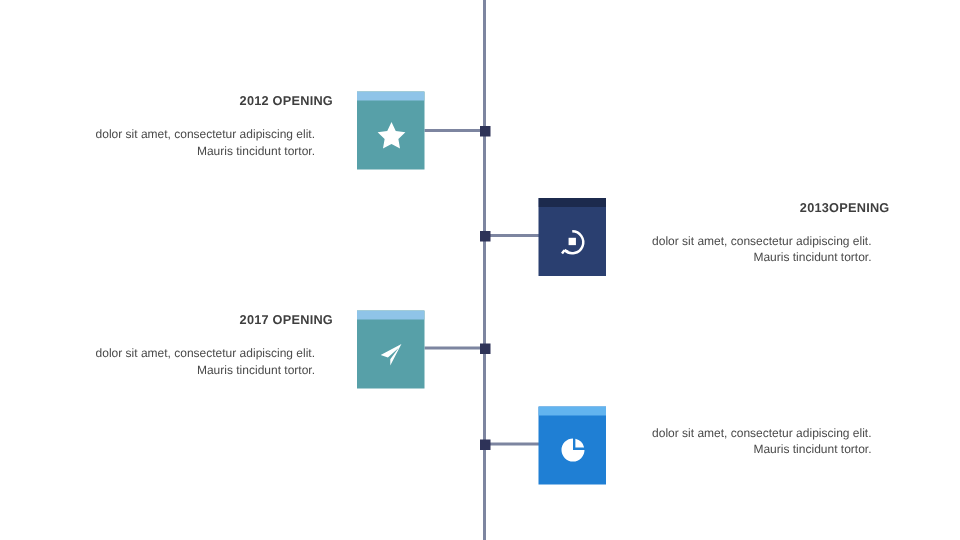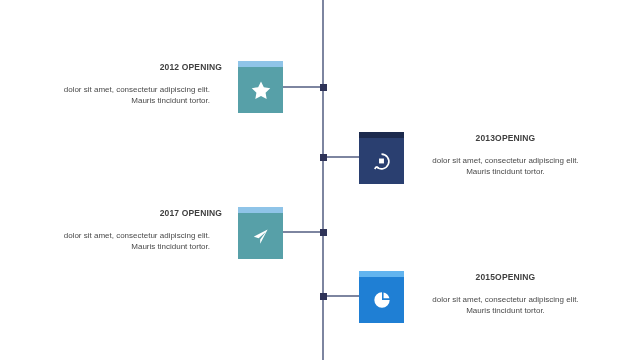--- a/index.html
+++ b/index.html
@@ -85,21 +85,21 @@
   .box-navy .cap { background: #1c2a4d; }
   .box-blue      { background: #1f7fd4; }
   .box-blue .cap { background: #62b4ef; }
 
   
   .entry-text {
     position: absolute;
     width: 175px;
   }
   .entry-text.align-right { text-align: right; }
-  .entry-text.align-left  { text-align: center; }
+  .entry-text.align-left  { text-align: right; }
 
   .entry-title {
     font-size: 8.5px;
     font-weight: bold;
     color: #3f3f3f;
     letter-spacing: 0.15px;
     line-height: 11px;
     margin: 0 0 1px 0;
   }
   .entry-body {
@@ -176,17 +176,16 @@
     <div class="cap"></div>
     <div class="glyph">
       <svg width="20" height="20" viewBox="0 0 24 24">
         <path fill="#ffffff" d="M12 2.8a9.2 9.2 0 1 0 9.2 9.2h-9.2z"></path>
         <path fill="#ffffff" d="M13.9 2.95a9.2 9.2 0 0 1 7.0 7.0h-7.0z"></path>
       </svg>
     </div>
   </div>
 
   <div class="entry-text align-left" style="left:418px; top:272px;">
-    <p class="entry-title">2015OPENING</p>
     <p class="entry-body">dolor sit amet, consectetur adipiscing elit. Mauris tincidunt tortor.</p>
   </div>
 
 </div>
 
 </body></html>

